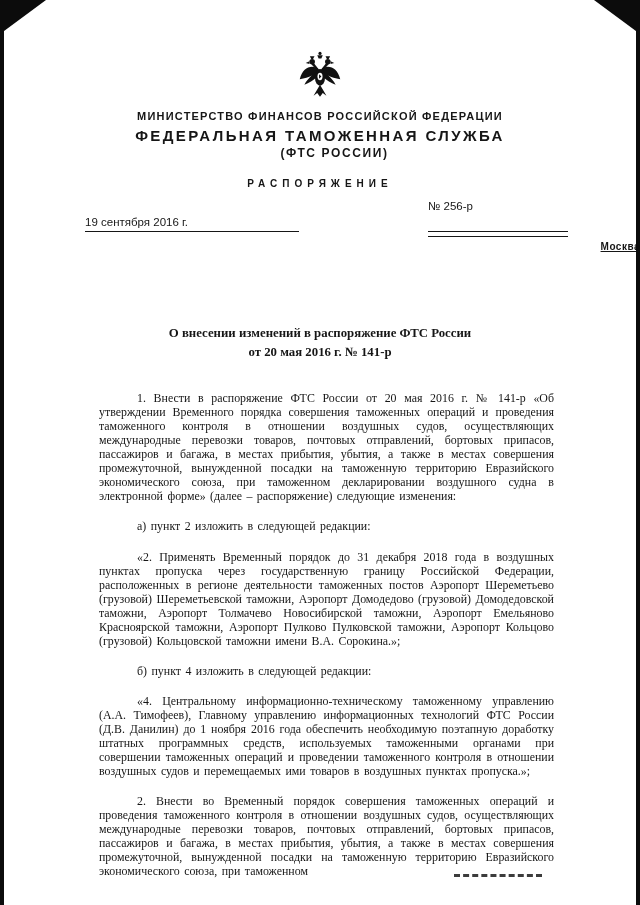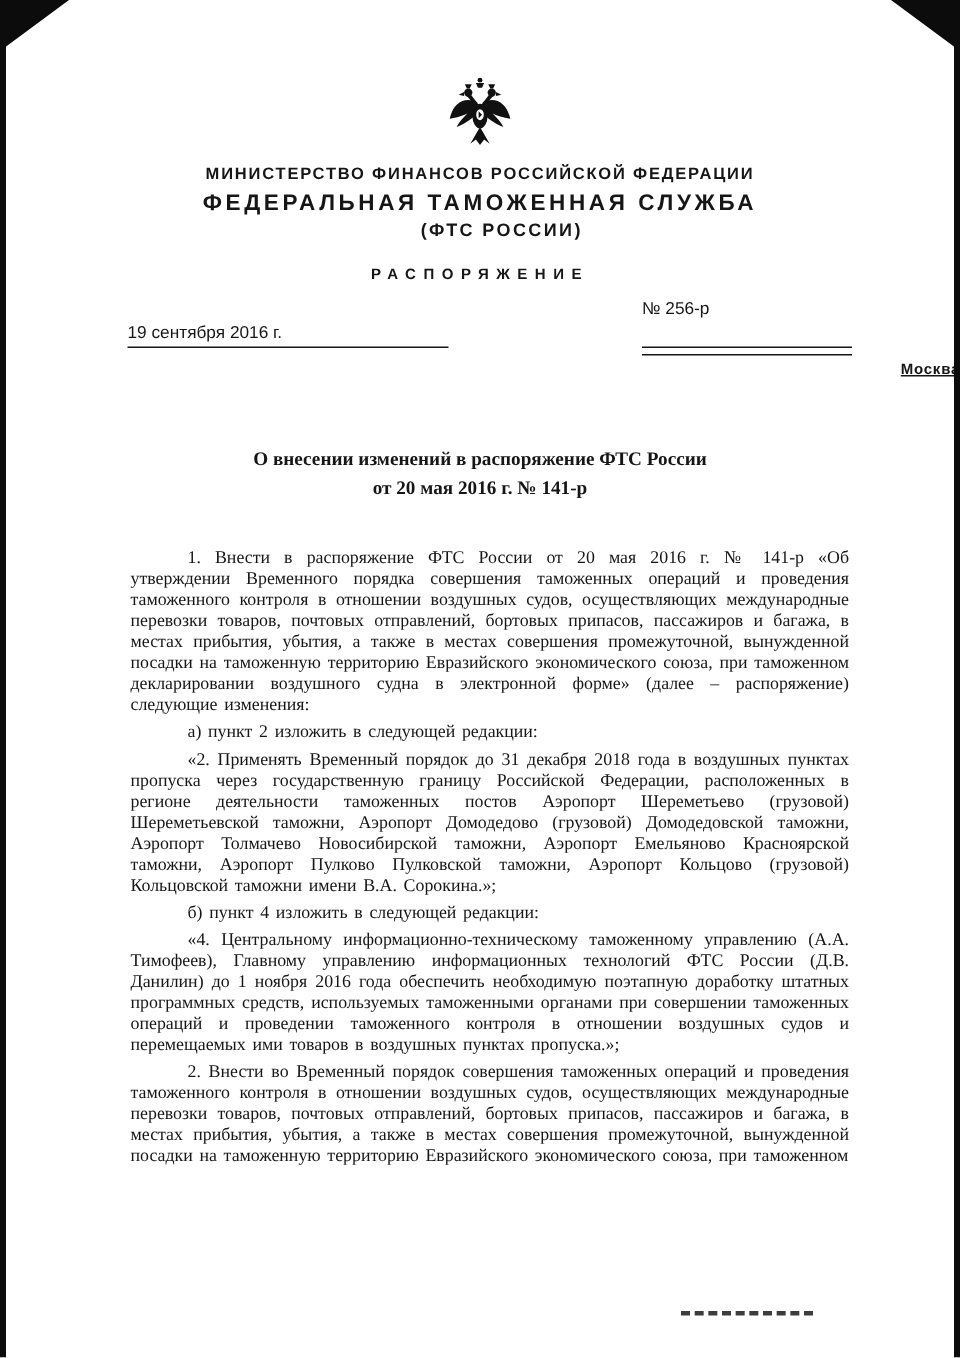--- a/index.html
+++ b/index.html
@@ -41,30 +41,30 @@
   .num-group::after{
     content:"";position:absolute;left:0;right:0;bottom:-6px;
     border-bottom:1.4px solid #161616;
   }
   .city{
     text-align:right;font-family:"Liberation Sans", sans-serif;
     font-weight:bold;font-size:10px;margin-top:9px;letter-spacing:.5px;text-decoration:underline;
   }
   
   .doc-title{
-    margin-top:45px;text-align:center;font-weight:bold;
+    margin-top:72px;text-align:center;font-weight:bold;
     font-size:12.8px;line-height:1.45;
   }
   
   .doc-body{
     margin:30px 70px 0 83px;
     font-size:11.9px;line-height:14.05px;
     text-align:justify;word-spacing:1.5px;
   }
-  .doc-body p{margin:4px;text-indent:38px;}
+  .doc-body p{margin:16px;text-indent:38px;}
 </style>
 </head>
 <body>
 
 <div class="edge edge-left"></div>
 <div class="edge edge-right"></div>
 <div class="corner corner-tl"></div>
 <div class="corner corner-tr"></div>
 <div class="artifact-dashes"></div>
 

